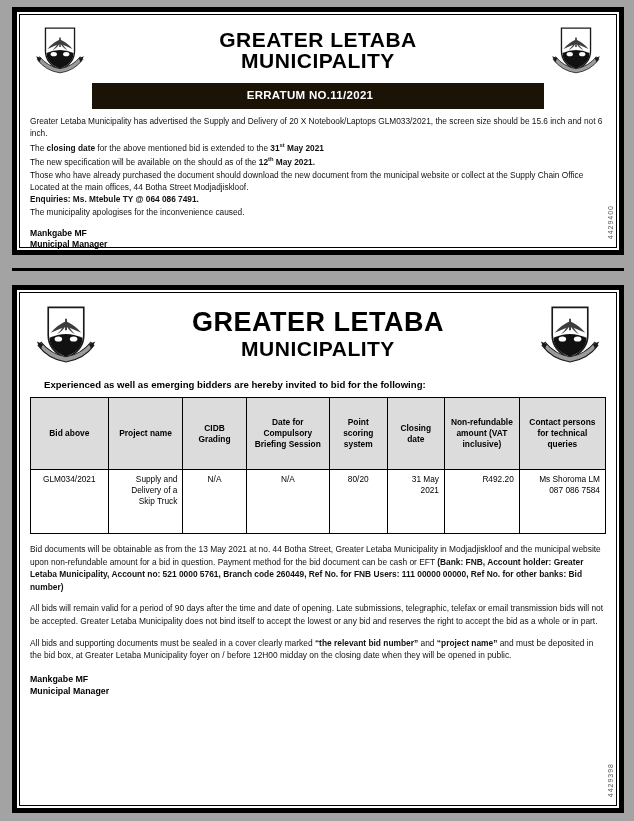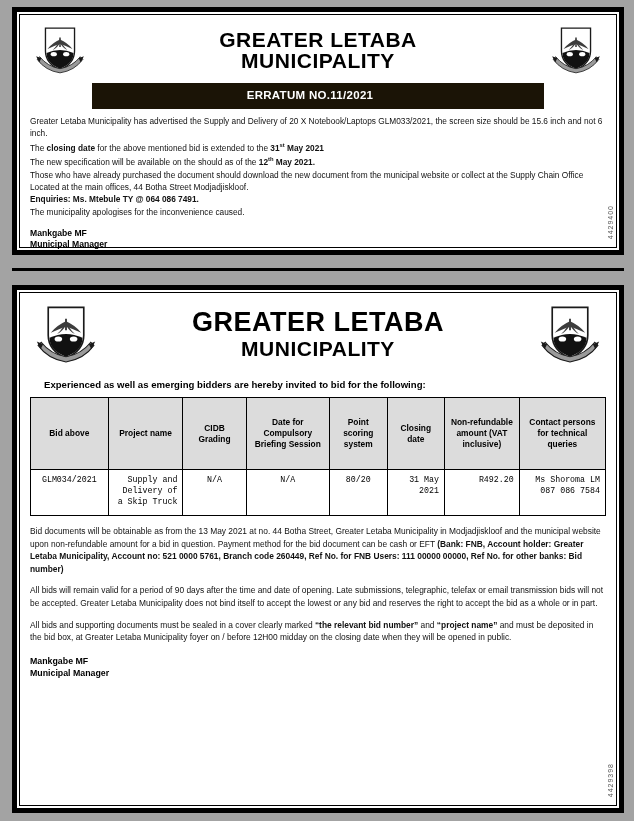--- a/index.html
+++ b/index.html
@@ -146,23 +146,22 @@
     text-align: center;
     font-size: 8.4px;
     font-weight: bold;
     line-height: 1.28;
     height: 72px;
   }
   table.bid-table td {
     background: #ffffff;
     font-size: 8.3px;
     line-height: 1.34;
-    height: 46px;
+    height: 64px;
     vertical-align: top;
-    font-family: Liberation Mono, monospace;
   }
   td.c { text-align: center; vertical-align: top; }
   td.l { text-align: right; }
 
   .para-block { font-size: 8.4px; line-height: 1.5; margin-bottom: 9px; color: #111; }
   .para-block:last-of-type { margin-bottom: 0; }
 
   .footer-sign {
     font-size: 8.8px;
     font-weight: bold;

